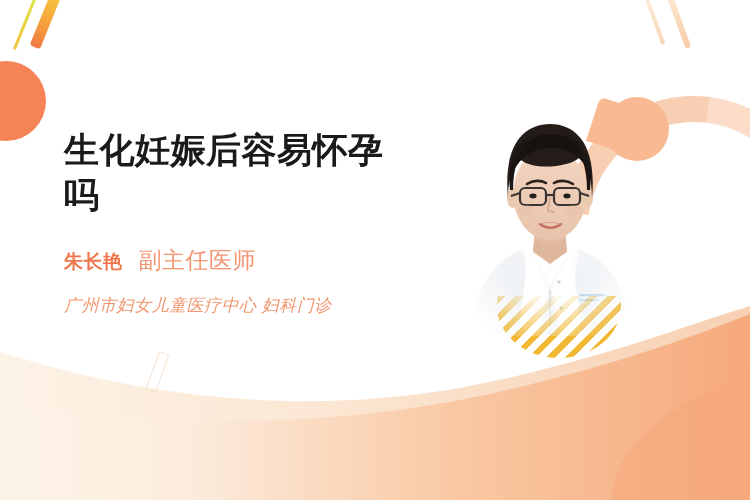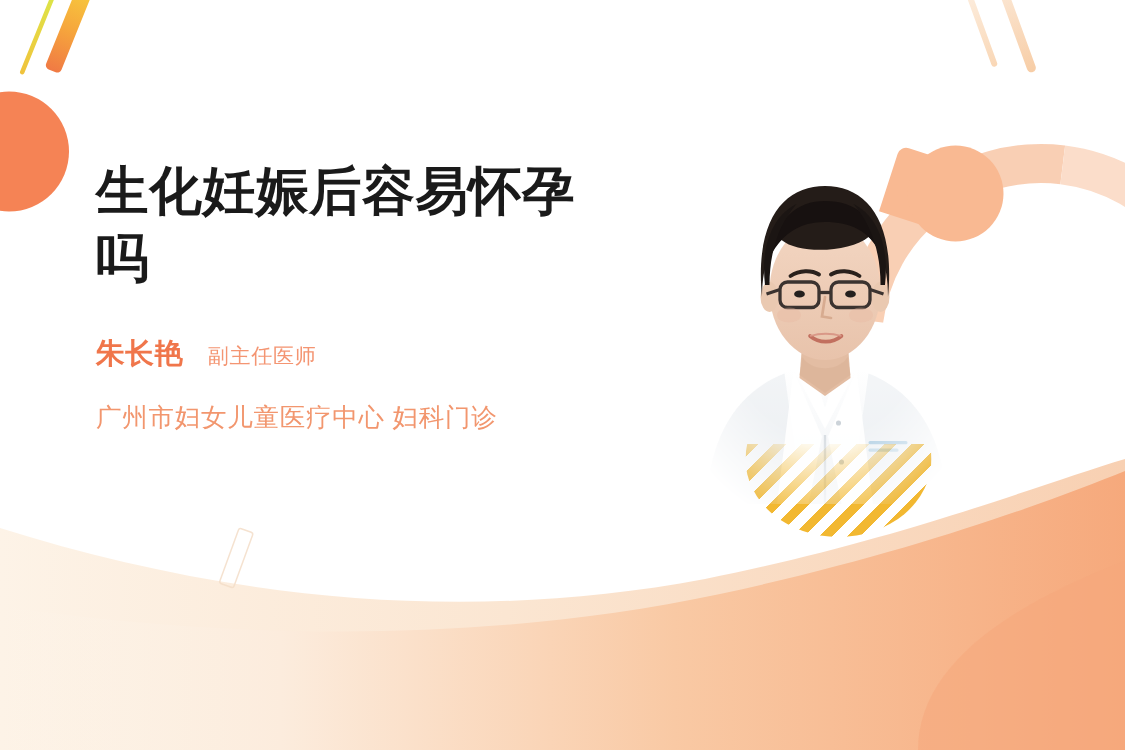--- a/index.html
+++ b/index.html
@@ -120,21 +120,21 @@
     background: transparent;
     transform: rotate(20deg);
     border-radius: 2px;
     opacity: .85;
   }
 
   
   #text-block {
     position: absolute;
     left: 64px;
-    top: 105px;
+    top: 127px;
     width: 380px;
     z-index: 6;
   }
   #title {
     font-size: 35px;
     line-height: 45px;
     font-weight: 700;
     color: #1a1a1a;
     letter-spacing: .5px;
     margin: 0;
@@ -146,32 +146,33 @@
     display: flex;
     align-items: baseline;
   }
   #doctor-name {
     font-size: 19px;
     font-weight: 700;
     color: #f0764b;
     letter-spacing: .5px;
   }
   #doctor-title {
-    font-size: 14px;
+    font-size: 23px;
     font-weight: 400;
     color: #f49572;
     margin-left: 16px;
     letter-spacing: .5px;
   }
   #affiliation {
     margin-top: 18px;
     font-size: 17px;
     font-weight: 400;
     color: #f2966e;
     letter-spacing: .5px;
+    font-style: italic;
   }
 </style>
 </head>
 <body>
 
 <div id="stage">
 
   <div class="deco" id="stripe-tl-thin"></div>
   <div class="deco" id="stripe-tl-thick"></div>
   <div class="deco" id="circle-left"></div>

